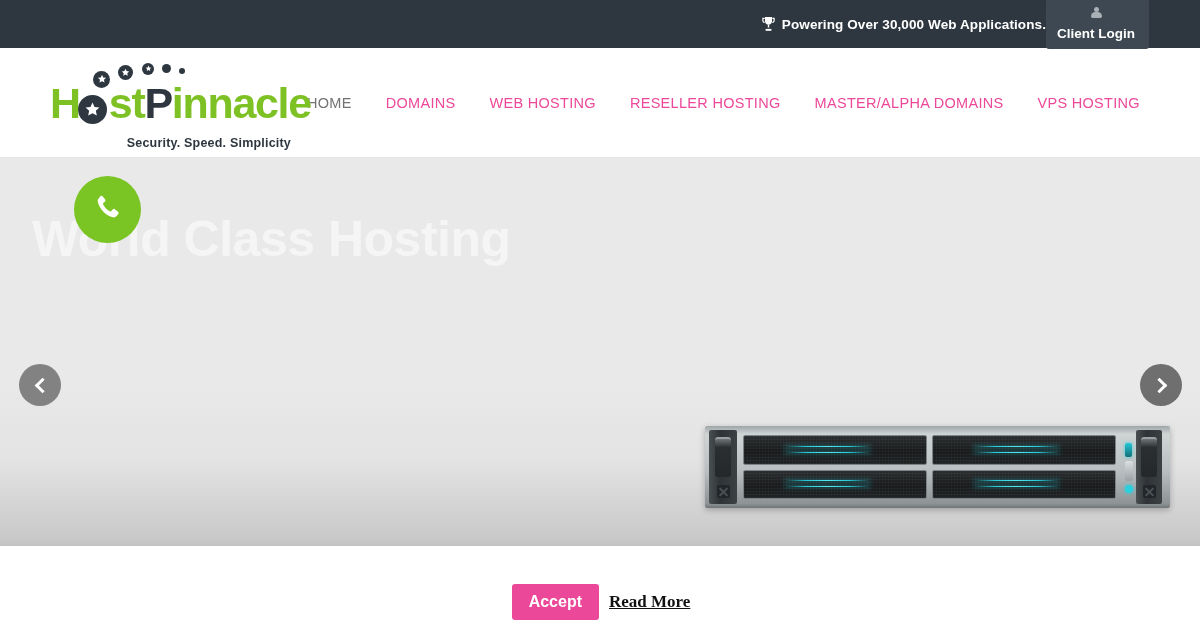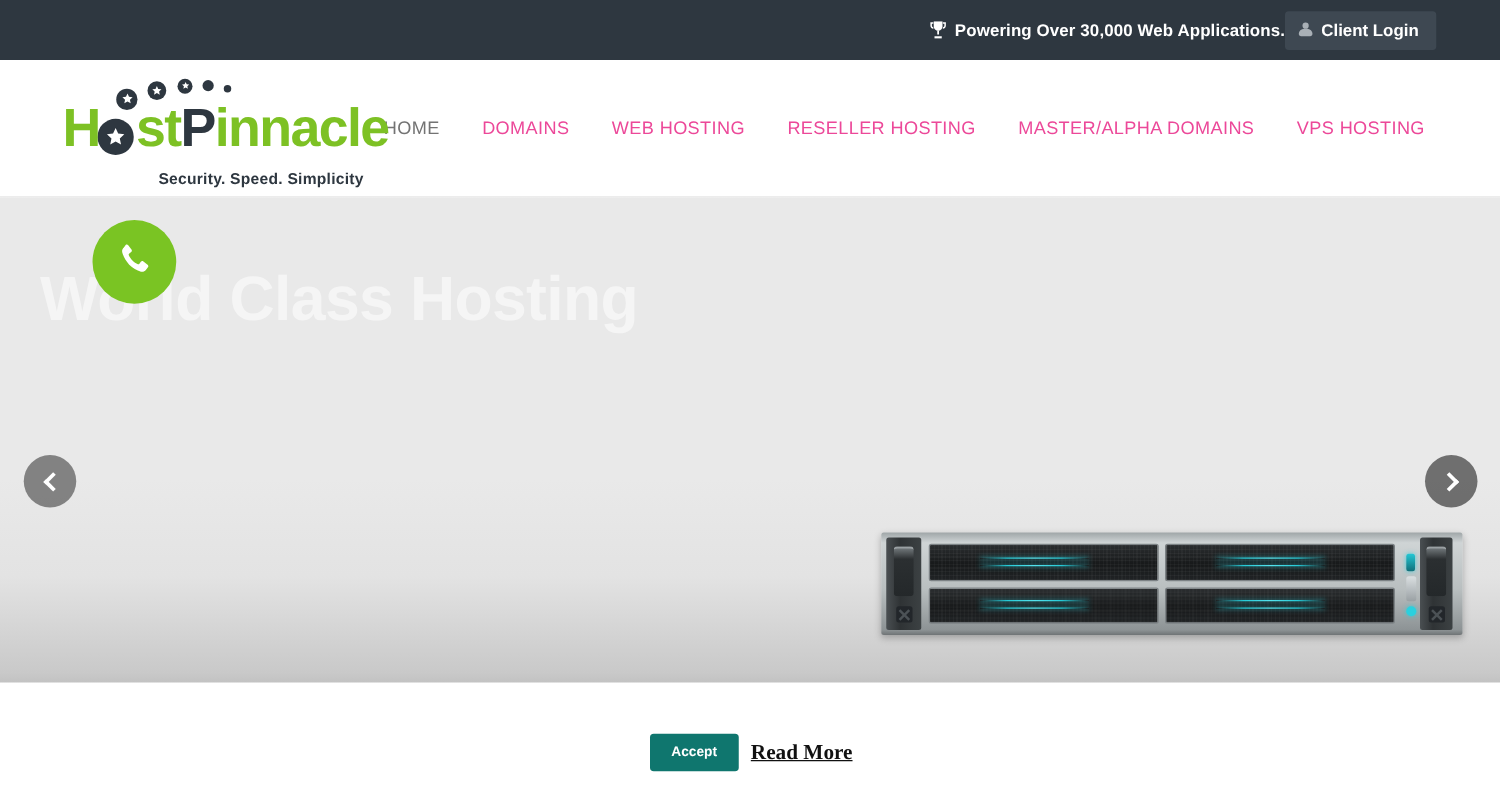--- a/index.html
+++ b/index.html
@@ -46,20 +46,21 @@
     color: #ffffff;
     font-size: 13.5px;
     font-weight: bold;
     padding: 8px 14px 8px 11px;
     border-radius: 3px;
     display: flex;
     align-items: center;
     gap: 7px;
     cursor: pointer;
     margin-right: 27px;
+    flex-direction: column;
   }
   .user-icon {
     width: 11px;
     height: 12px;
     position: relative;
     display: inline-block;
     opacity: 0.75;
   }
   .user-icon::before {
     content: "";
@@ -338,23 +339,23 @@
     display: flex;
     align-items: center;
     justify-content: center;
     gap: 0;
     font-size: 17px;
     color: #333333;
     z-index: 20;
   }
   .cookie-text { margin-right: 2px; }
   .accept-btn {
-    background: #0f766e;
+    background: #ec4899;
     color: #ffffff;
-    font-size: 11px;
+    font-size: 16px;
     font-weight: bold;
     padding: 9px 17px;
     border: none;
     border-radius: 3px;
     cursor: pointer;
     margin: 0 10px 0 2px;
     font-family: "Liberation Sans", sans-serif;
   }
   .read-more {
     color: #111111;

